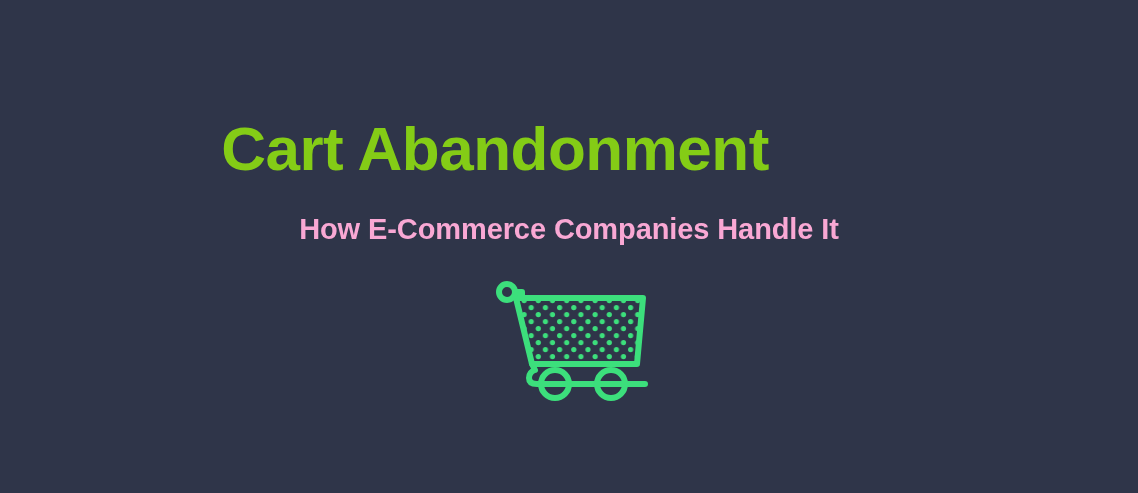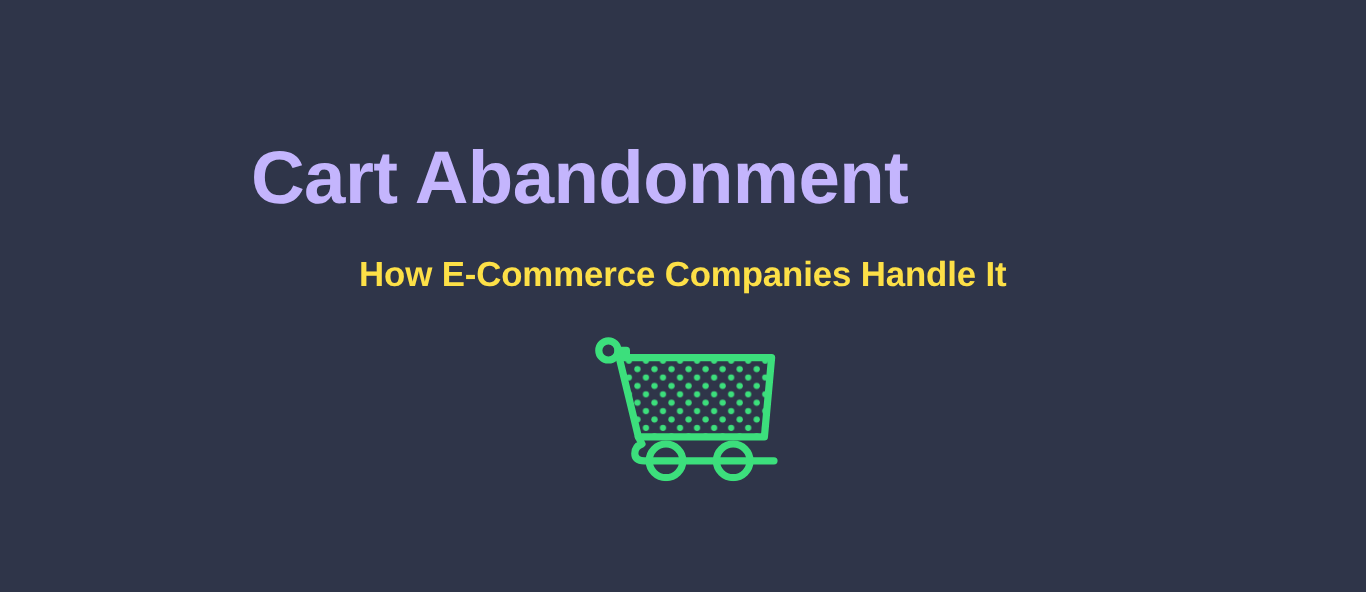--- a/index.html
+++ b/index.html
@@ -19,42 +19,42 @@
     height: 493px;
     background: #2f3549;
     display: flex;
     flex-direction: column;
     align-items: center;
   }
   .hero-title {
     margin: 0;
     position: absolute;
     top: 113px;
-    left: 4px;
+    left: 16px;
     width: 958px;
     text-align: center;
     font-size: 62px;
     line-height: 72px;
     font-weight: 700;
     letter-spacing: -0.5px;
-    color: #c4b5fd;
+    color: #84cc16;
     white-space: nowrap;
   }
   .hero-subtitle {
     margin: 0;
     position: absolute;
     top: 210px;
     left: 0;
     width: 1138px;
     text-align: center;
     font-size: 29px;
     line-height: 38px;
     font-weight: 700;
     letter-spacing: -0.1px;
-    color: #fde047;
+    color: #f9a8d4;
     white-space: nowrap;
   }
   .hero-icon {
     position: absolute;
     top: 276px;
     left: 485px;
     width: 170px;
     height: 125px;
   }
   .hero-icon svg {

